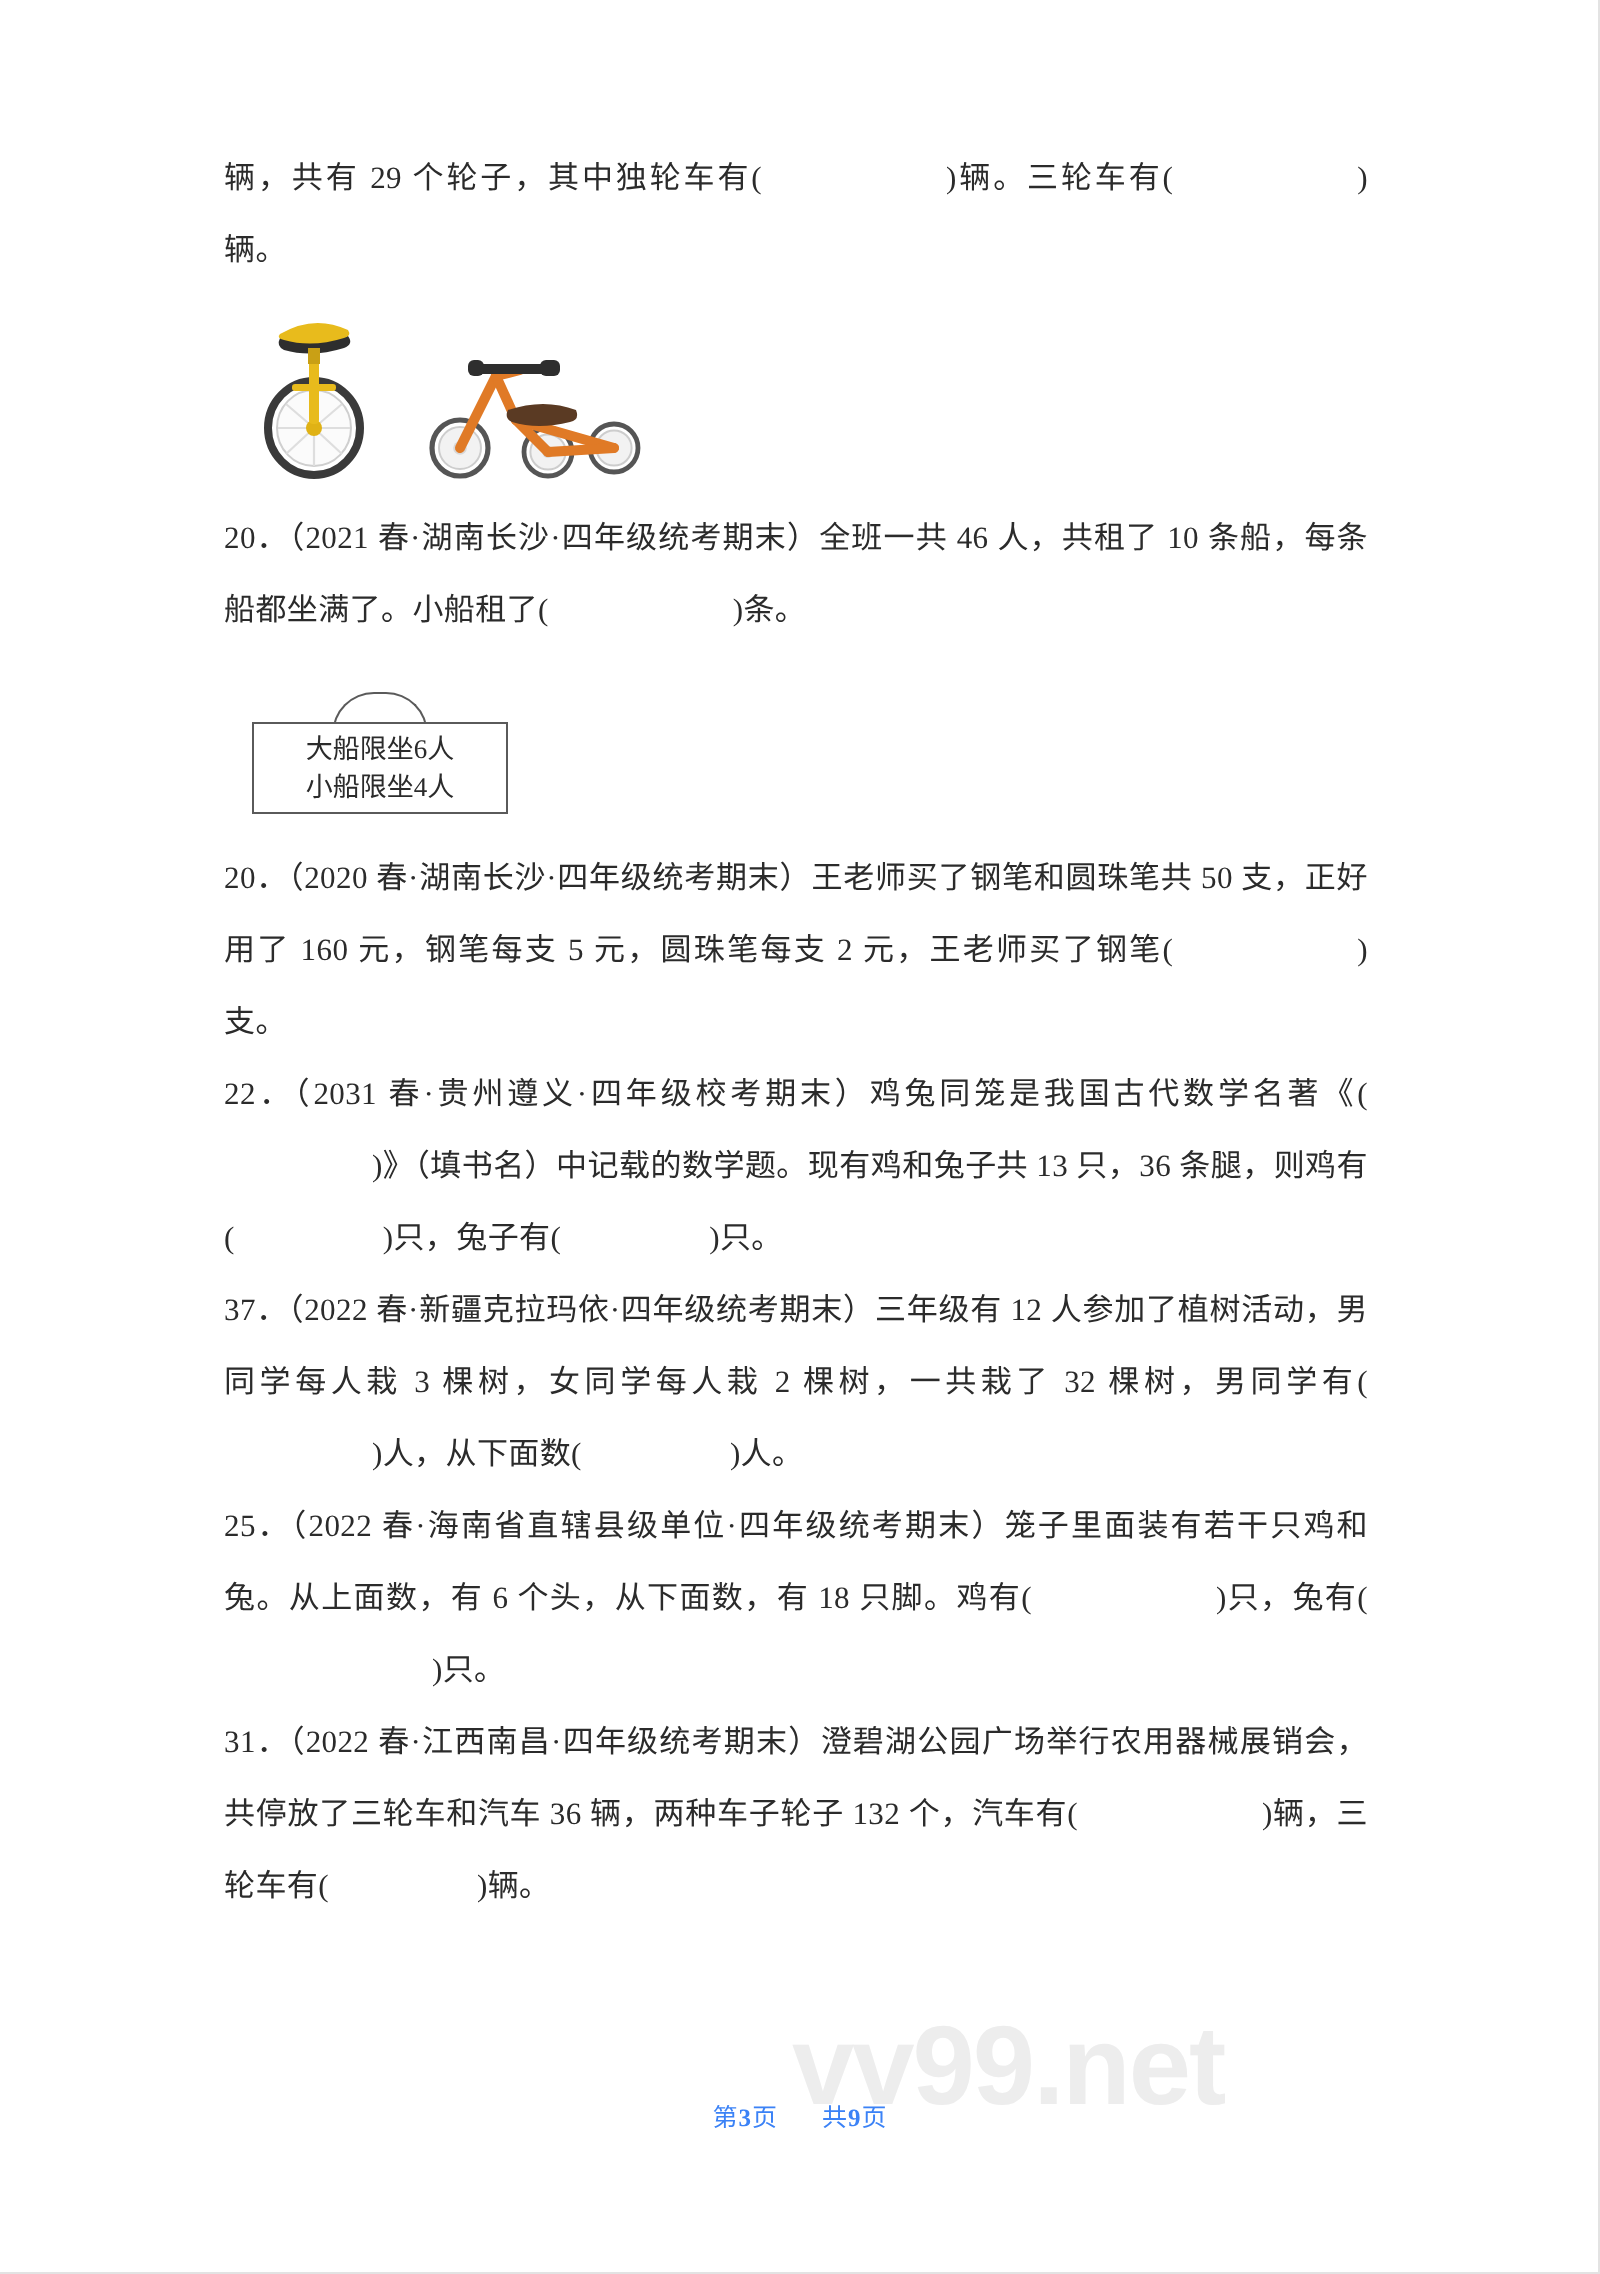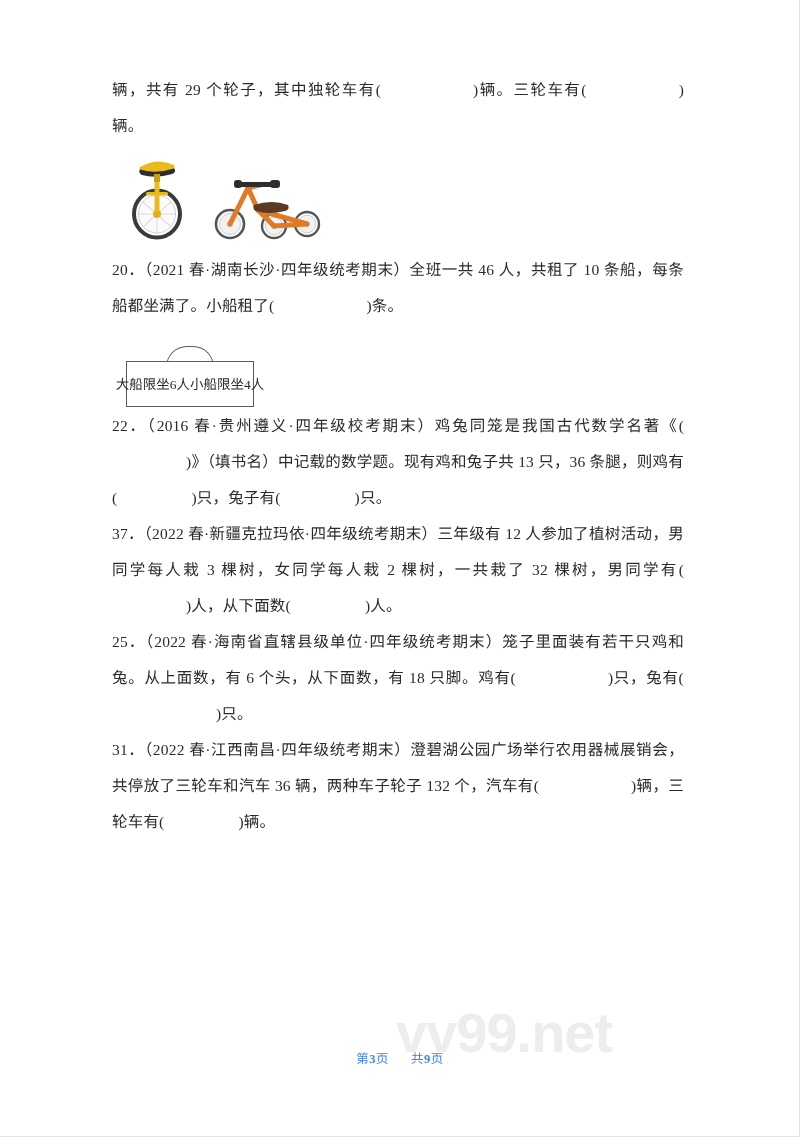--- a/index.html
+++ b/index.html
@@ -73,21 +73,21 @@
   }
   .sign-box {
     position: absolute;
     left: 0;
     top: 15px;
     width: 126px;
     height: 44px;
     border: 1.6px solid #5a5a5a;
     background: #fff;
     display: flex;
-    flex-direction: row;
+    flex-direction: column;
     align-items: center;
     justify-content: center;
   }
   .sign-line {
     font-size: 13.5px;
     line-height: 19px;
     color: #2b2b2b;
     white-space: nowrap;
   }
 
@@ -184,24 +184,27 @@
     </div>
 
     <div class="sign-wrap">
       <div class="sign-handle"></div>
       <div class="sign-box">
         <div class="sign-line">大船限坐6人</div>
         <div class="sign-line">小船限坐4人</div>
       </div>
     </div>
 
-
-
-    <div class="qblock">
-      <span class="num">22．</span><span>（2016 春·贵州遵义·四年级校考期末）</span><span>鸡兔同笼是我国古代数学名著《(</span><span class="blank-m"></span><span>)》（填书名）中记载的数学题。现有鸡和兔子共 13 只，36 条腿，则鸡有(</span><span class="blank-m"></span><span>)只，兔子有(</span><span class="blank-m"></span><span>)只。</span>
+    <div class="qblock mt14">
+      <span class="num">20．</span><span>（2020 春·湖南长沙·四年级统考期末）</span><span>王老师买了钢笔和圆珠笔共 50 支，正好用了 160 元，钢笔每支 5 元，圆珠笔每支 2 元，王老师买了钢笔(</span><span class="blank-l"></span><span>)支。</span>
+    </div>
+
+
+    <div class="qblock">
+      <span class="num">22．</span><span>（2031 春·贵州遵义·四年级校考期末）</span><span>鸡兔同笼是我国古代数学名著《(</span><span class="blank-m"></span><span>)》（填书名）中记载的数学题。现有鸡和兔子共 13 只，36 条腿，则鸡有(</span><span class="blank-m"></span><span>)只，兔子有(</span><span class="blank-m"></span><span>)只。</span>
     </div>
 
 
     <div class="qblock">
       <span class="num">37．</span><span>（2022 春·新疆克拉玛依·四年级统考期末）</span><span>三年级有 12 人参加了植树活动，男同学每人栽 3 棵树，女同学每人栽 2 棵树，一共栽了 32 棵树，男同学有(</span><span class="blank-m"></span><span>)人，从下面数(</span><span class="blank-m"></span><span>)人。</span>
     </div>
 
     <div class="qblock">
       <span class="num">25．</span><span>（2022 春·海南省直辖县级单位·四年级统考期末）</span><span>笼子里面装有若干只鸡和兔。从上面数，有 6 个头，从下面数，有 18 只脚。鸡有(</span><span class="blank-l"></span><span>)只，兔有(</span><span class="blank-xl"></span><span>)只。</span>
     </div>

